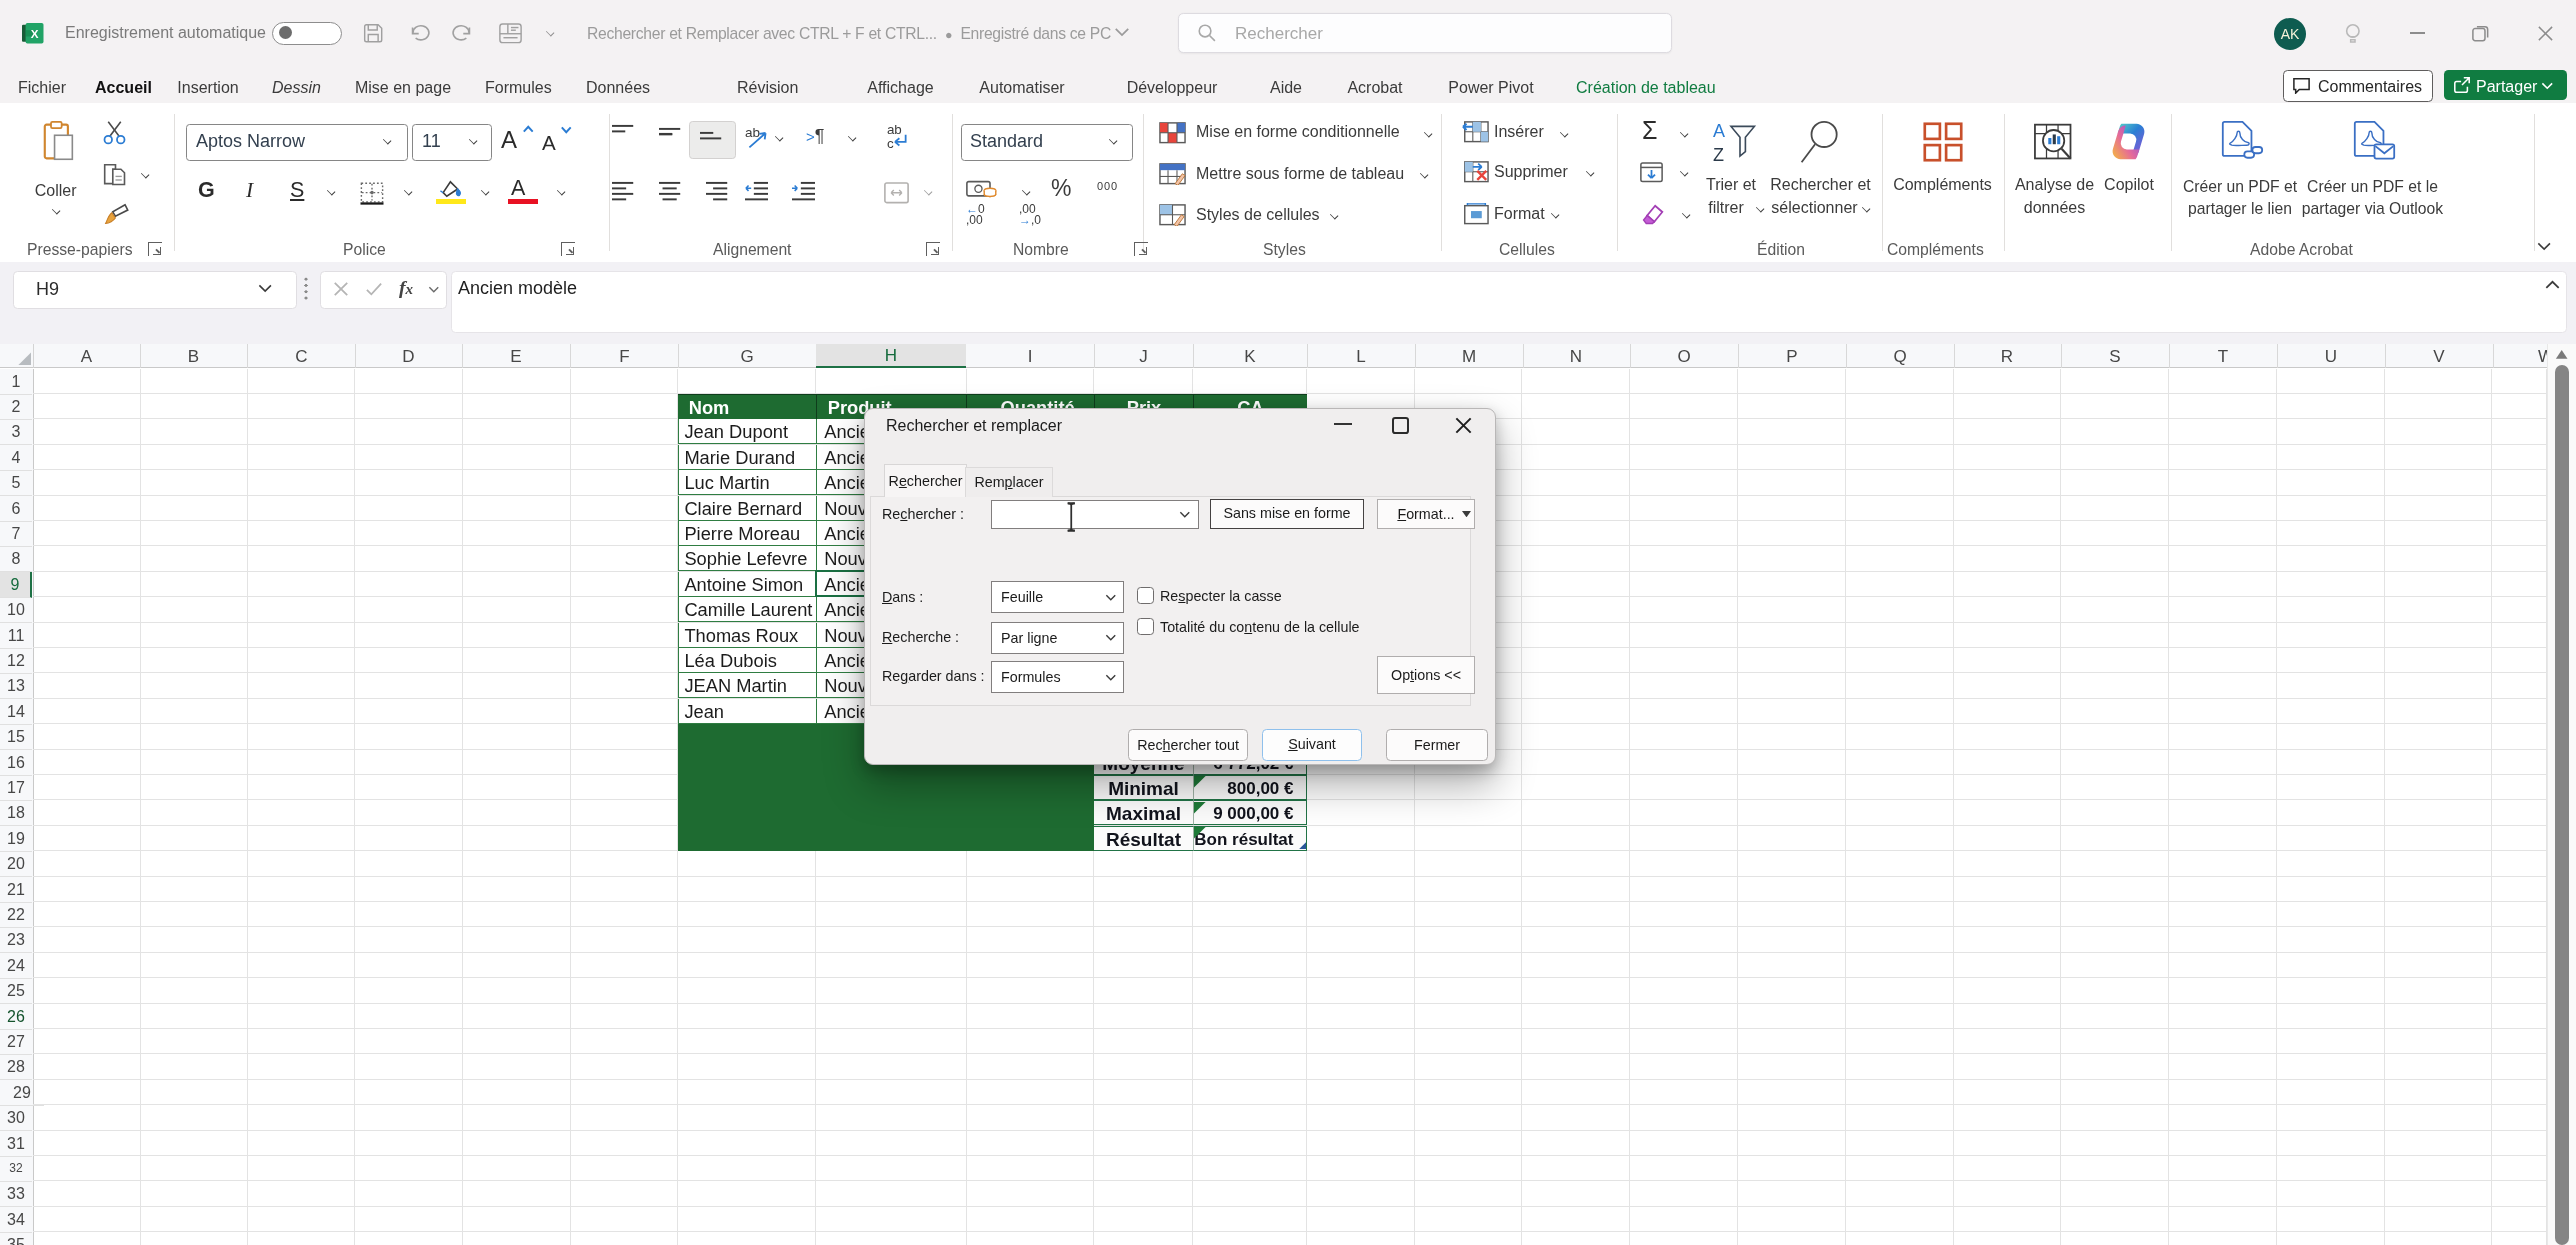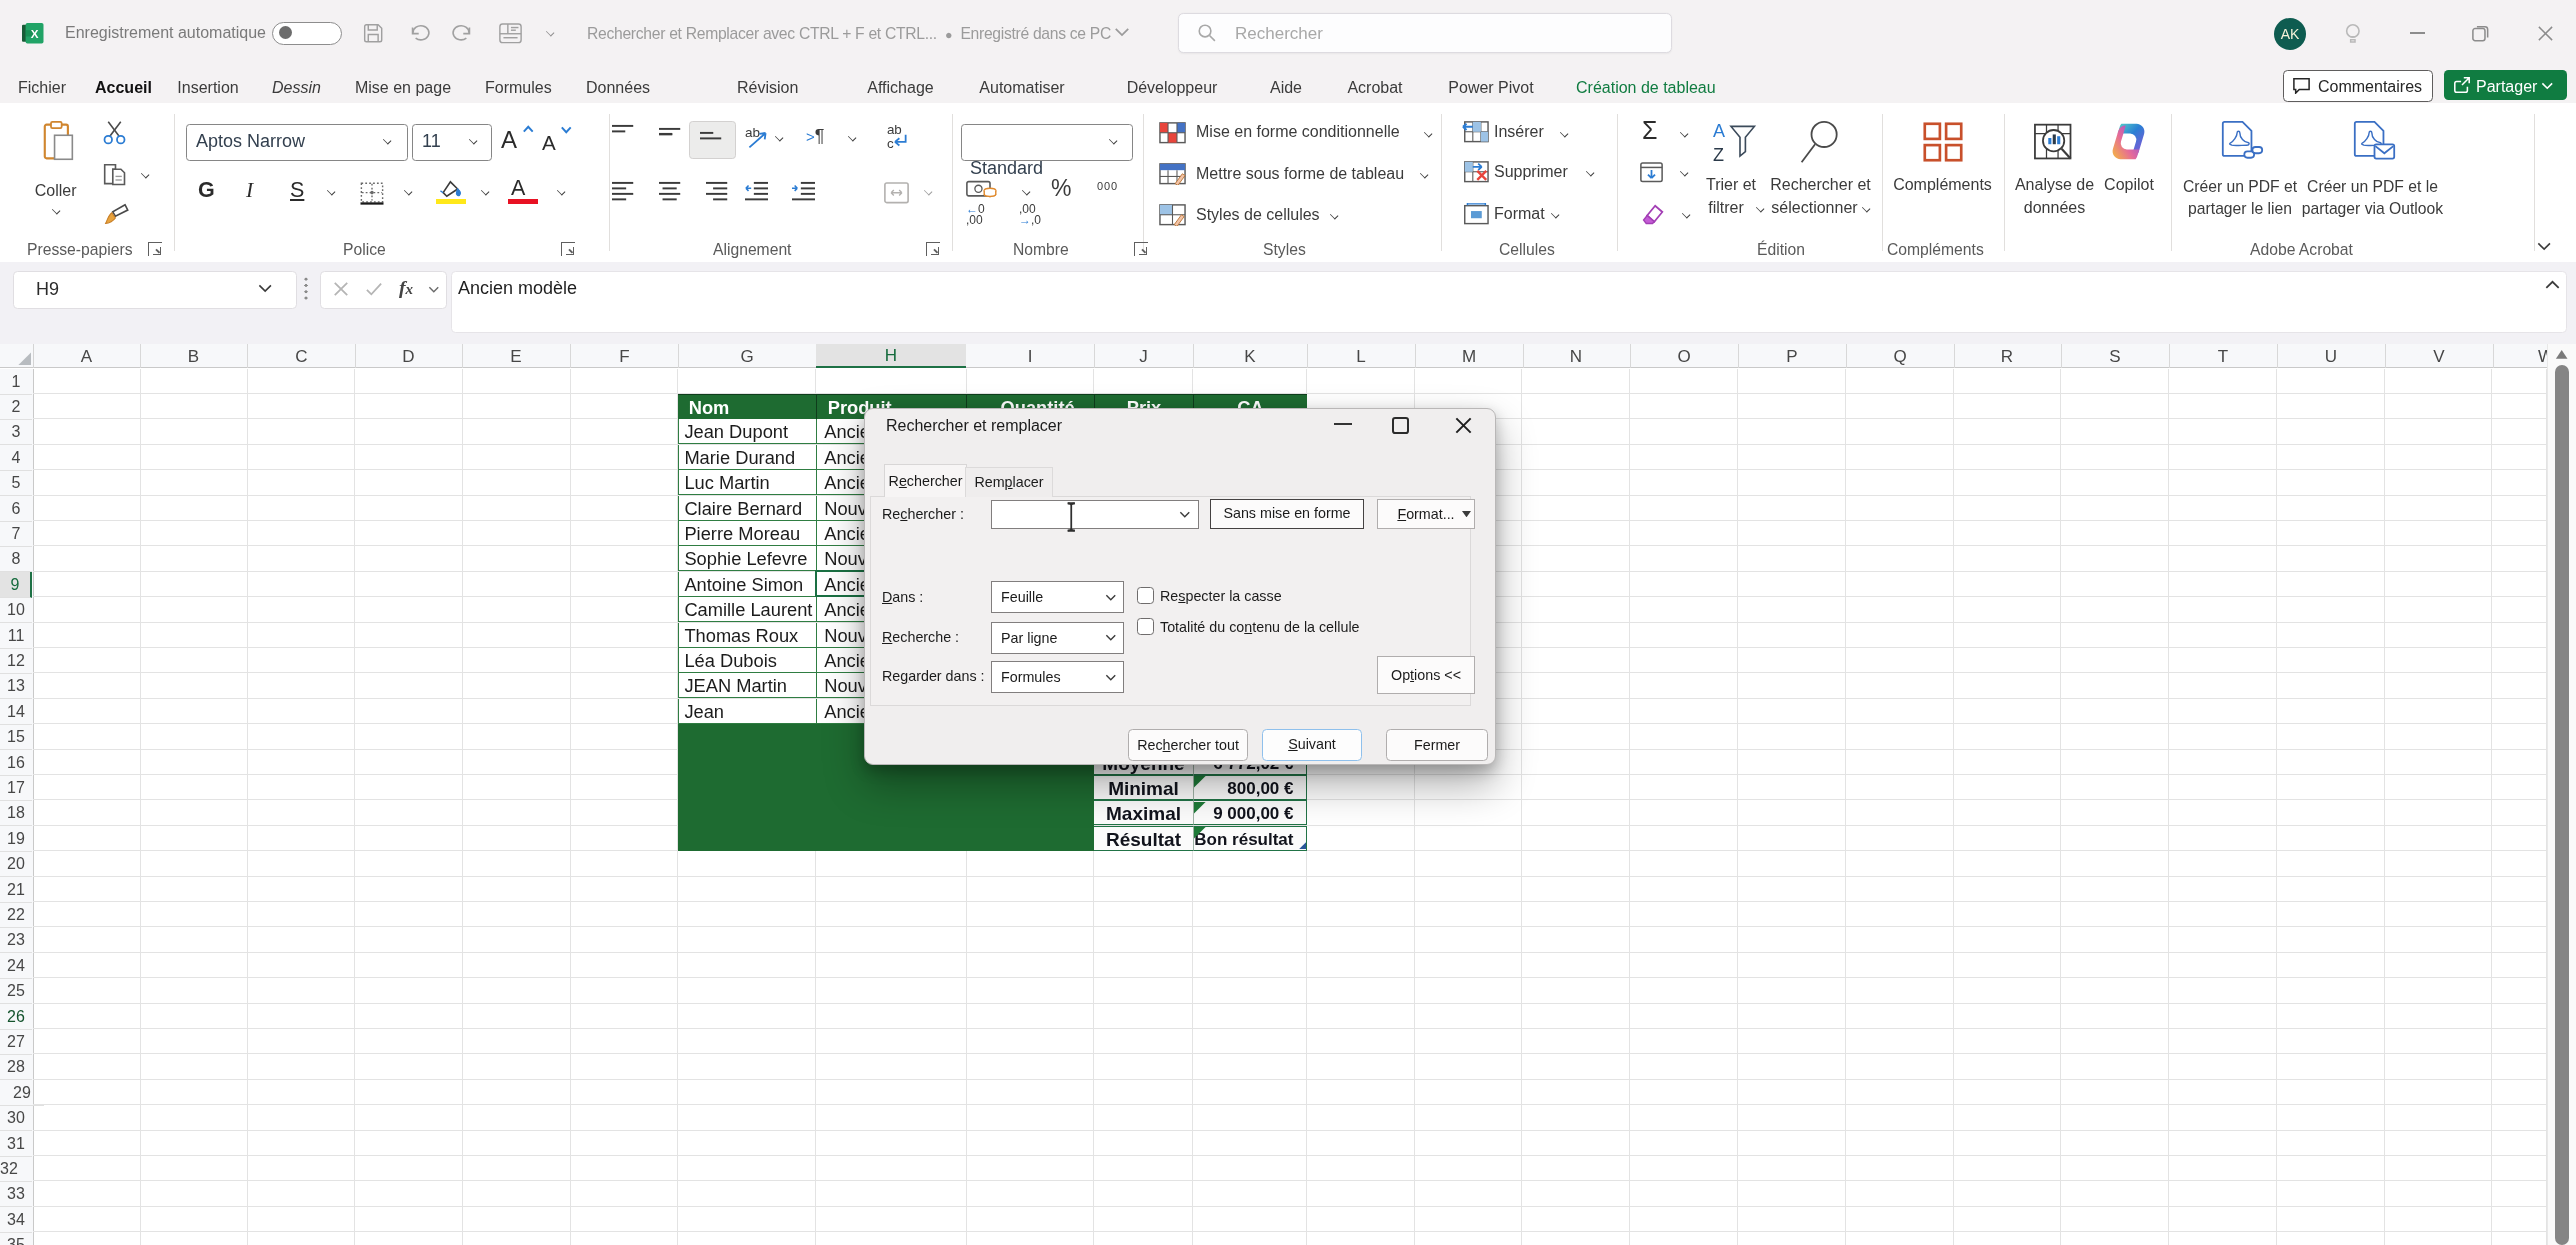--- a/index.html
+++ b/index.html
@@ -238,21 +238,21 @@
 <path d="M0 8 L6 8 M6 8 l-3-3 M6 8 l-3 3" stroke="#2b7cd3" stroke-width="1.8" fill="none"></path>
 </svg>
 <svg class="ab" style="left:884px;top:182px" width="25" height="21.5" viewBox="0 0 28 24">
 <rect x="1" y="1" width="26" height="22" rx="2" fill="none" stroke="#b3b1af" stroke-width="1.8"></rect>
 <path d="M8 12 h12 M8 12 l3-3 M8 12 l3 3 M20 12 l-3-3 M20 12 l-3 3" stroke="#b3b1af" stroke-width="1.6" fill="none"></path>
 </svg>
 <div class="chev" style="left:924px;top:188px;opacity:.5"></div>
 <div class="glbl" style="left:713px;top:241px;">Alignement</div>
 <div class="launch" style="left:926px;top:242px;"></div>
 <div class="ab" style="left:961px;top:124px;width:170px;height:35px;background:#fff;border:1.3px solid #868686;border-radius:3.6px;"></div>
-<div class="ab" style="left:970px;top:131px;font-size:18px;color:#33404f;margin-top:27px;">Standard</div>
+<div class="ab" style="left:970px;top:131px;font-size:18px;color:#33404f;">Standard</div>
 <div class="chev" style="left:1109px;top:137px;"></div>
 <svg class="ab" style="left:966px;top:179px" width="32" height="24" viewBox="0 0 36 27">
 <rect x="1" y="3" width="26" height="16" rx="2" fill="none" stroke="#5a5a5a" stroke-width="1.8"></rect>
 <circle cx="14" cy="11" r="4" fill="none" stroke="#5a5a5a" stroke-width="1.5"></circle>
 <g stroke="#e08a2d" stroke-width="1.6" fill="#fff">
 <ellipse cx="27" cy="13" rx="6.5" ry="2.6"></ellipse>
       <path d="M20.5 13 v4 a6.5 2.6 0 0 0 13 0 v-4"></path>
 <path d="M20.5 17 a6.5 2.6 0 0 0 13 0"></path>
     </g>
 </svg>
@@ -493,21 +493,21 @@
 <div class="ab" style="left:0;top:902px;height:24.5px;color:#474747;width:32px;font-size:16px;text-align:center;line-height:25.4px;border-bottom:0.9px solid #e0e0e0;">22</div>
 <div class="ab" style="left:0;top:927px;height:24.5px;color:#474747;width:32px;font-size:16px;text-align:center;line-height:25.4px;border-bottom:0.9px solid #e0e0e0;">23</div>
 <div class="ab" style="left:0;top:953px;height:24.5px;color:#474747;width:32px;font-size:16px;text-align:center;line-height:25.4px;border-bottom:0.9px solid #e0e0e0;">24</div>
 <div class="ab" style="left:0;top:978px;height:24.5px;color:#474747;width:32px;font-size:16px;text-align:center;line-height:25.4px;border-bottom:0.9px solid #e0e0e0;">25</div>
 <div class="ab" style="left:0;top:1004px;height:24.5px;color:#14532d;width:32px;font-size:16px;text-align:center;line-height:25.4px;border-bottom:0.9px solid #e0e0e0;">26</div>
 <div class="ab" style="left:0;top:1029px;height:24.5px;color:#474747;width:32px;font-size:16px;text-align:center;line-height:25.4px;border-bottom:0.9px solid #e0e0e0;">27</div>
 <div class="ab" style="left:0;top:1054px;height:24.5px;color:#474747;width:32px;font-size:16px;text-align:center;line-height:25.4px;border-bottom:0.9px solid #e0e0e0;">28</div>
 <div class="ab" style="left:0;top:1080px;height:24.5px;color:#474747;width:44px;font-size:16px;text-align:center;line-height:25.4px;border-bottom:0.9px solid #e0e0e0;">29</div>
 <div class="ab" style="left:0;top:1105px;height:24.5px;color:#474747;width:32px;font-size:16px;text-align:center;line-height:25.4px;border-bottom:0.9px solid #e0e0e0;">30</div>
 <div class="ab" style="left:0;top:1131px;height:24.5px;color:#474747;width:32px;font-size:16px;text-align:center;line-height:25.4px;border-bottom:0.9px solid #e0e0e0;">31</div>
-<div class="ab" style="left:0;top:1156px;height:24.5px;color:#474747;width:32px;font-size:16px;line-height:25.4px;border-bottom:0.9px solid #e0e0e0;">32</div>
+<div class="ab" style="left:0;top:1156px;height:24.5px;color:#474747;width:32px;font-size:12px;text-align:center;line-height:25.4px;border-bottom:0.9px solid #e0e0e0;">32</div>
 <div class="ab" style="left:0;top:1181px;height:24.5px;color:#474747;width:32px;font-size:16px;text-align:center;line-height:25.4px;border-bottom:0.9px solid #e0e0e0;">33</div>
 <div class="ab" style="left:0;top:1207px;height:24.5px;color:#474747;width:32px;font-size:16px;text-align:center;line-height:25.4px;border-bottom:0.9px solid #e0e0e0;">34</div>
 <div class="ab" style="left:0;top:1232px;height:24.5px;color:#474747;width:32px;font-size:16px;text-align:center;line-height:25.4px;border-bottom:0.9px solid #e0e0e0;">35</div>
 <div class="ab" style="left:33px;top:393px;width:2514px;height:0.9px;background:#e3e3e3;"></div>
 <div class="ab" style="left:33px;top:418px;width:2514px;height:0.9px;background:#e3e3e3;"></div>
 <div class="ab" style="left:33px;top:444px;width:2514px;height:0.9px;background:#e3e3e3;"></div>
 <div class="ab" style="left:33px;top:469px;width:2514px;height:0.9px;background:#e3e3e3;"></div>
 <div class="ab" style="left:33px;top:495px;width:2514px;height:0.9px;background:#e3e3e3;"></div>
 <div class="ab" style="left:33px;top:520px;width:2514px;height:0.9px;background:#e3e3e3;"></div>
 <div class="ab" style="left:33px;top:545px;width:2514px;height:0.9px;background:#e3e3e3;"></div>

